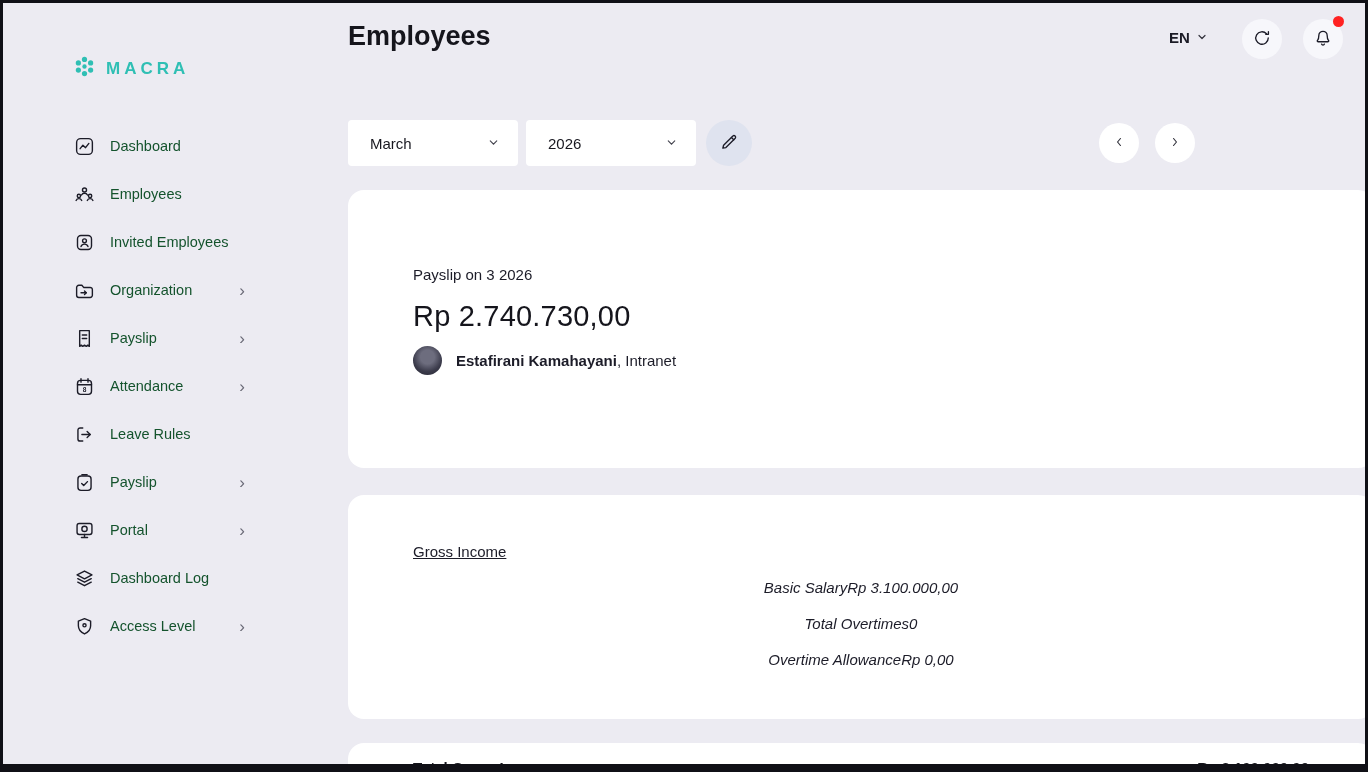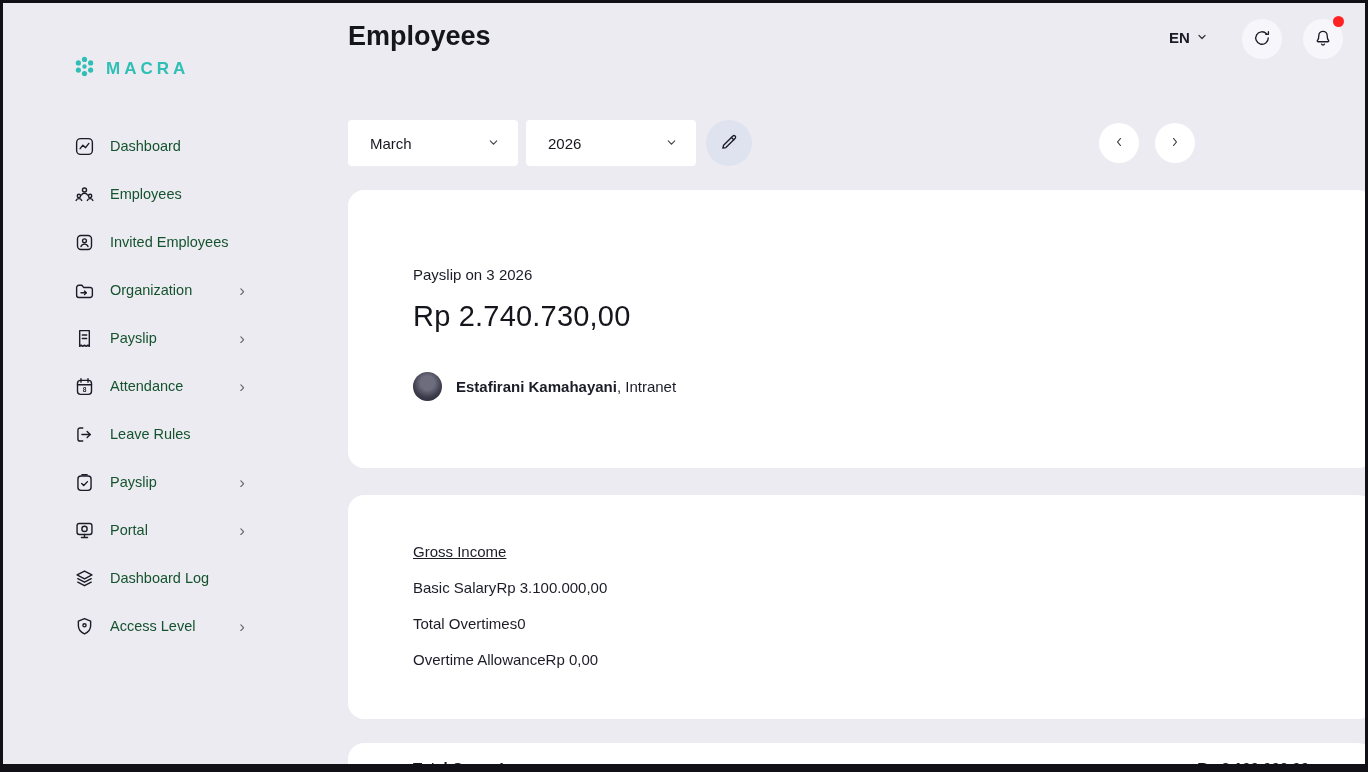--- a/index.html
+++ b/index.html
@@ -55,36 +55,36 @@
 
   
   .card { position:absolute; left:345px; width:1026px; background:#ffffff; border-radius:16px; }
   .card-payslip { top:187px; height:278px; }
   .card-gross { top:492px; height:224px; }
   .card-total { top:740px; height:80px; }
 
   .payslip-left { position:absolute; left:65px; top:76px; }
   .payslip-period { font-size:15px; color:#1c1c28; }
   .payslip-amount { margin-top:17px; font-size:29px; font-weight:400; color:#15151c; letter-spacing:0.2px; }
-  .employee-row { margin-top:39px; display:flex; align-items:center; }
+  .employee-row { margin-top:13px; display:flex; align-items:center; }
   .avatar { width:29px; height:29px; border-radius:50%;
             background:radial-gradient(circle at 50% 38%, #6d6d7e 0 30%, #3c3c4c 62%, #23232f 100%); }
   .employee-name { margin-left:14px; font-size:15px; color:#1c1c28; }
   .employee-name b { font-weight:700; }
 
   .donut-wrap { position:absolute; left:587px; top:41px; width:195px; height:195px; }
   .donut-wrap svg { width:195px; height:195px; }
   .donut-center { position:absolute; inset:0; display:flex; flex-direction:column; align-items:center;
                   justify-content:center; text-align:center; }
   .donut-pct { font-size:26px; font-weight:800; color:#15151c; }
   .donut-cap { margin-top:6px; font-size:14.5px; color:#9b9ba6; }
 
   .gross-body { position:absolute; left:65px; right:65px; top:38px; }
   .gross-title { font-size:15px; color:#1c1c28; height:36px; display:flex; align-items:center;text-decoration:underline; }
-  .gross-row { height:36px; display:flex; align-items:center; justify-content:flex-start; font-size:15px; color:#1c1c28; }
+  .gross-row { height:36px; display:flex; align-items:center; justify-content:center; font-size:15px; color:#1c1c28;font-style:italic; }
 
   .total-row { position:absolute; left:65px; right:65px; top:16px; display:flex; align-items:center;
                justify-content:space-between; font-size:15px; font-weight:700; color:#15151c; }
 </style>
 </head>
 <body>
 
 <div id="app">
 
   <div class="logo">

